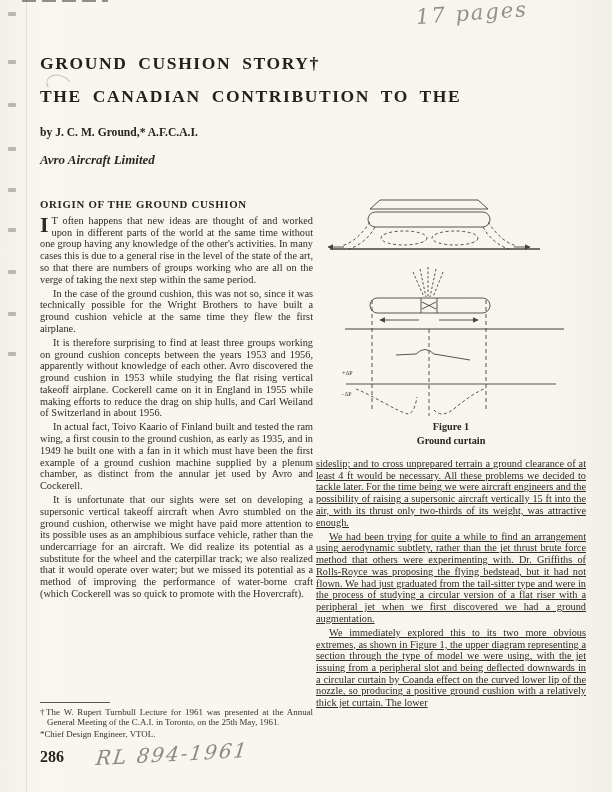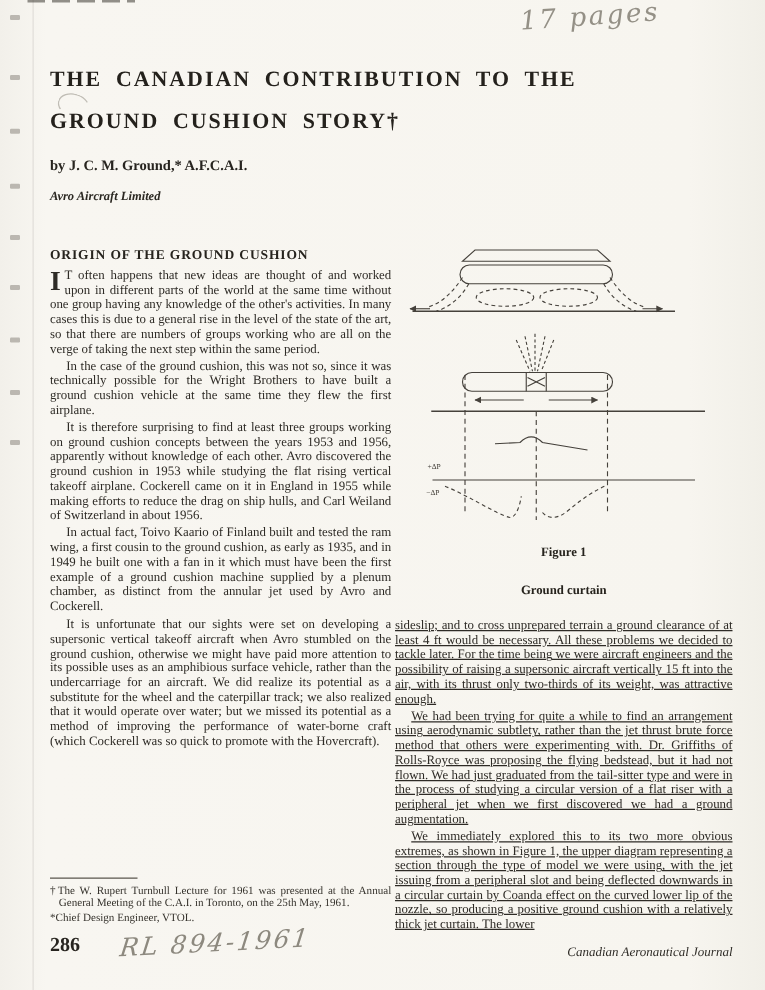--- a/index.html
+++ b/index.html
@@ -16,32 +16,32 @@
   .pencil-arc{position:absolute;left:46px;top:75px;width:24px;height:17px;border:1.5px solid rgba(125,120,110,.45);
     border-radius:50%;border-bottom-color:transparent;border-right-color:transparent;transform:rotate(18deg);}
   
   .hw{font-family:"DejaVu Serif",serif;font-style:italic;color:#949086;}
   .hw-pages{position:absolute;left:416px;top:1px;font-size:21px;letter-spacing:2px;transform:rotate(-4deg);}
   .hw-ref{position:absolute;left:96px;top:742px;font-size:20px;letter-spacing:2px;transform:rotate(-3deg) skewX(-10deg);color:#8d897f;}
   
   .title{position:absolute;left:40px;top:47px;width:530px;font-size:17.5px;font-weight:bold;
     letter-spacing:1.6px;word-spacing:5px;line-height:33px;color:#24211c;}
   .byline{position:absolute;left:40px;top:126px;font-size:11.6px;font-weight:bold;color:#27241f;}
-  .affiliation{position:absolute;left:40px;top:152px;font-size:10px;font-weight:bold;font-style:italic;color:#2b2822;}
+  .affiliation{position:absolute;left:40px;top:152px;font-size:13px;font-weight:bold;font-style:italic;color:#2b2822;}
   
   .col-left{position:absolute;left:40px;top:198px;width:273px;}
   .col-right{position:absolute;left:316px;top:188px;width:270px;}
   .heading{font-size:10.8px;font-weight:bold;letter-spacing:.7px;margin:0 0 5px 0;color:#26231d;}
   p.body{font-size:10.3px;line-height:11.7px;text-align:justify;margin:0 0 2.5px 0;text-indent:13px;}
   p.body.first{text-indent:0;}
   .dropcap{float:left;font-size:22px;line-height:18px;padding:1px 3px 0 0;font-weight:bold;}
   
   .figure-wrap{margin:0 0 2px 0;}
   .figure-wrap svg{display:block;}
-  .figcap{text-align:center;font-size:10.2px;font-weight:bold;line-height:13.5px;margin:16px;color:#26231d;}
+  .figcap{text-align:center;font-size:10.2px;font-weight:bold;line-height:13.5px;margin:0;color:#26231d;}
   .rc-text{margin-top:11px;text-decoration:underline;}
   
   .footnotes{position:absolute;left:40px;top:702px;width:273px;font-size:8.9px;line-height:10.4px;color:#35322c;}
   .fn-rule{width:70px;border:none;border-top:1px solid #5a564e;margin:0 0 4px 0;}
   .footnotes p{margin:0 0 1px 0;padding-left:7px;text-indent:-7px;text-align:justify;}
   
   .page-num{position:absolute;left:40px;top:748px;font-size:16px;font-weight:bold;color:#27241f;}
   .journal{position:absolute;left:316px;top:757px;width:270px;text-align:right;font-style:italic;font-size:10.4px;color:#2e2b26;}
 </style>
 </head>
@@ -59,22 +59,22 @@
   <div class="edge-mark" style="top:228px"></div>
   <div class="edge-mark" style="top:270px"></div>
   <div class="edge-mark" style="top:312px"></div>
   <div class="edge-mark" style="top:352px"></div>
   <div class="pencil-arc"></div>
 
   <div class="hw hw-pages">17 pages</div>
   <div class="hw hw-ref">RL 894-1961</div>
 
   <div class="title">
+    <div>GROUND CUSHION STORY†</div>
     <div>THE CANADIAN CONTRIBUTION TO THE</div>
-    <div>GROUND CUSHION STORY†</div>
   </div>
   <div class="byline">by J. C. M. Ground,* A.F.C.A.I.</div>
   <div class="affiliation">Avro Aircraft Limited</div>
 
   <div class="col-left">
     <div class="heading">ORIGIN OF THE GROUND CUSHION</div>
     <p class="body first"><span class="dropcap">I</span><span>T often happens that new ideas are thought of and worked upon in different parts of the world at the same time without one group having any knowledge of the other's activities. In many cases this is due to a general rise in the level of the state of the art, so that there are numbers of groups working who are all on the verge of taking the next step within the same period.</span></p>
     <p class="body">In the case of the ground cushion, this was not so, since it was technically possible for the Wright Brothers to have built a ground cushion vehicle at the same time they flew the first airplane.</p>
     <p class="body">It is therefore surprising to find at least three groups working on ground cushion concepts between the years 1953 and 1956, apparently without knowledge of each other. Avro discovered the ground cushion in 1953 while studying the flat rising vertical takeoff airplane. Cockerell came on it in England in 1955 while making efforts to reduce the drag on ship hulls, and Carl Weiland of Switzerland in about 1956.</p>
     <p class="body">In actual fact, Toivo Kaario of Finland built and tested the ram wing, a first cousin to the ground cushion, as early as 1935, and in 1949 he built one with a fan in it which must have been the first example of a ground cushion machine supplied by a plenum chamber, as distinct from the annular jet used by Avro and Cockerell.</p>
@@ -137,15 +137,14 @@
     </div>
   </div>
 
   <div class="footnotes">
     <hr class="fn-rule">
     <p>†The W. Rupert Turnbull Lecture for 1961 was presented at the Annual General Meeting of the C.A.I. in Toronto, on the 25th May, 1961.</p>
     <p>*Chief Design Engineer, VTOL.</p>
   </div>
 
   <div class="page-num">286</div>
-  <div class="journal">Canadian Aeronautical Journal</div>
 
 </div>
 
 </body></html>

